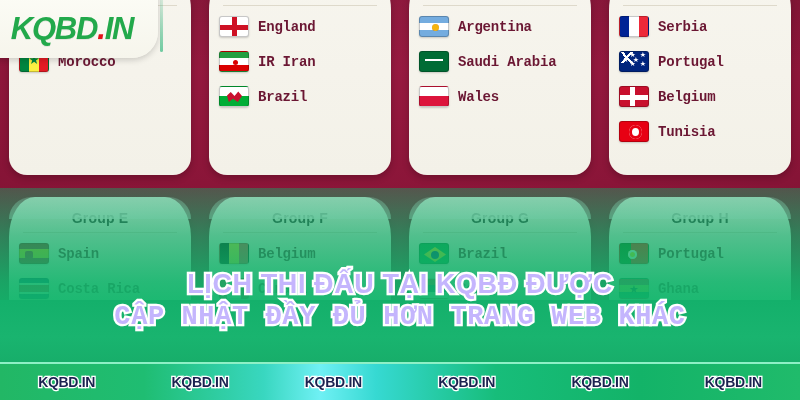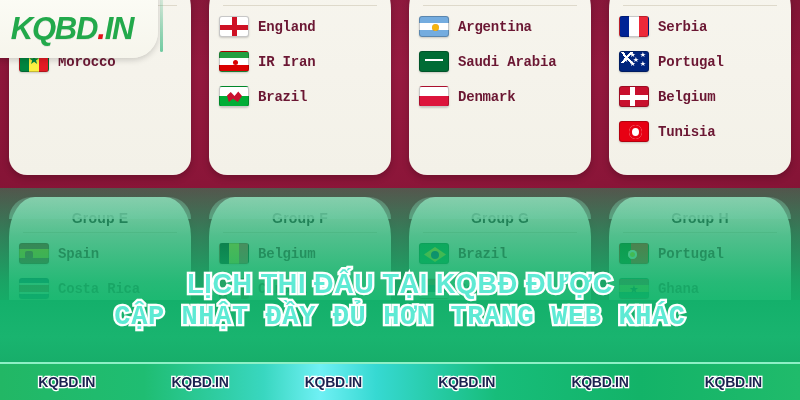--- a/index.html
+++ b/index.html
@@ -192,21 +192,21 @@
   .logo-text .dot{ color:#E3121A; }
 
   
   .headline{
     position:absolute; left:0; right:0; top:268px;
     text-align:center;
     pointer-events:none;
   }
   .hl-line{
     font-size:27px; font-weight:bold;
-    color:#5eead4;
+    color:#c4b5fd;
     letter-spacing:.6px;
     line-height:33px;
     -webkit-text-stroke:4.5px #ffffff;
     paint-order:stroke fill;
     text-transform:uppercase;
     white-space:nowrap;
   }
   .hl-line.l2{ font-size:27px;font-family:Liberation Mono, monospace; }
 
   
@@ -275,21 +275,21 @@
         <div class="team">
           <span class="flag f-arg"></span>
           <span class="tname">Argentina</span>
         </div>
         <div class="team">
           <span class="flag f-ksa"></span>
           <span class="tname">Saudi Arabia</span>
         </div>
         <div class="team">
           <span class="flag f-pol"></span>
-          <span class="tname">Denmark</span>
+          <span class="tname">Wales</span>
         </div>
       </div>
     </div>
 
     <div class="cardwrap">
       <div class="card">
         <div class="grp-title">Group D</div>
         <div class="grp-rule"></div>
         <div class="team">
           <span class="flag f-fra"></span>

